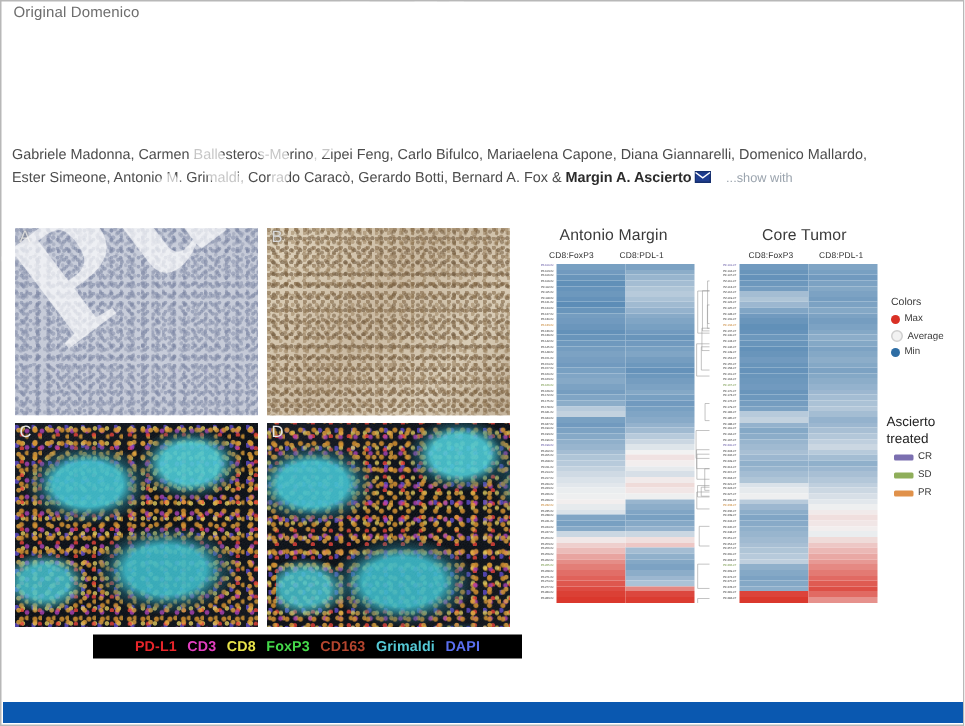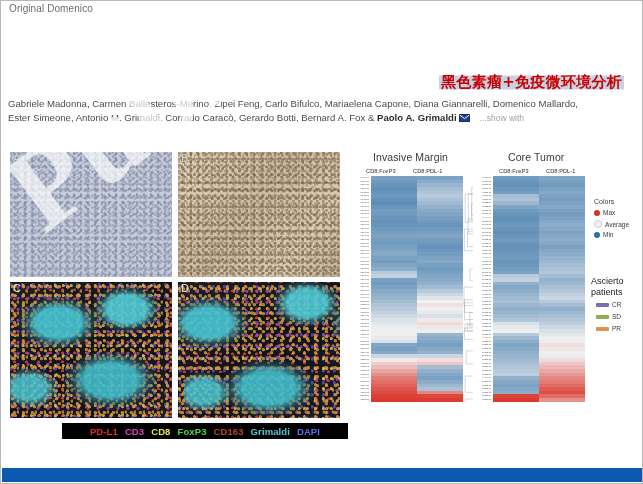--- a/index.html
+++ b/index.html
@@ -188,25 +188,24 @@
   }
 </style>
 </head>
 <body>
 
 <div id="page">
 
   <div id="header">
     <div class="kicker">Original Domenico</div>
 
-    <div class="cn-annot">黑色素瘤+免疫微环境分析</div>
 
     <div class="authors">
       <span>Gabriele Madonna, Carmen Ballesteros-Merino, Zipei Feng, Carlo Bifulco, Mariaelena Capone, Diana Giannarelli, Domenico Mallardo,</span><br>
-      <span>Ester Simeone, Antonio M. Grimaldi, Corrado Caracò, Gerardo Botti, Bernard A. Fox &amp; </span><span class="corr">Paolo A. Grimaldi</span><span class="mail-icon"><svg width="11" height="8" viewBox="0 0 11 8">
+      <span>Ester Simeone, Antonio M. Grimaldi, Corrado Caracò, Gerardo Botti, Bernard A. Fox &amp; </span><span class="corr">Margin A. Ascierto</span><span class="mail-icon"><svg width="11" height="8" viewBox="0 0 11 8">
             <rect x="0.5" y="0.5" width="10" height="7" fill="#1f3d8f" stroke="#16306f"></rect>
             <path d="M0.7 1 L5.5 4.6 L10.3 1" fill="none" stroke="#ffffff" stroke-width="1"></path>
           </svg></span><span class="showless">...show with</span>
     </div>
   </div>
 
   <div id="figure">
 
     <div id="micro">
 
@@ -239,21 +238,21 @@
           <span style="color: rgb(227, 63, 192);">CD3</span>
           <span style="color: rgb(232, 227, 74);">CD8</span>
           <span style="color: rgb(69, 217, 74); text-align: center;">FoxP3</span>
           <span style="color: rgb(181, 69, 46);">CD163</span>
           <span style="color: rgb(85, 201, 214);">Grimaldi</span>
           <span style="color: rgb(90, 111, 240);">DAPI</span>
         </div>
     </div>
 
     <div id="heat">
-      <div class="hm-title" style="left:20px;top:10px;">Invasive Margin</div>
+      <div class="hm-title" style="left:20px;top:10px;">Antonio Margin</div>
       <div class="hm-title" style="left:155px;top:10px;">Core Tumor</div>
 
       <div class="hm-col" style="left:13px;top:27px;">CD8:FoxP3</div>
       <div class="hm-col" style="left:60px;top:27px;">CD8:PDL-1</div>
       <div class="hm-col" style="left:146px;top:27px;">CD8:FoxP3</div>
       <div class="hm-col" style="left:193px;top:27px;">CD8:PDL-1</div>
 
       <div class="hmgroup" id="g0" style="left:0px;top:35px;">
         <div class="rowlabels" id="lab0" style="left:0px;">
             <div class="cr" style="height: 3.65px; font-size: 2px;">PZ-100-IM</div>
@@ -662,21 +661,21 @@
         <span class="dot" style="background: rgb(242, 242, 242); border: 1px solid rgb(207, 207, 207);"></span>
         <span>Average</span>
       </div>
       <div class="leg-row" style="left:241px;top:90px;">
         <span class="dot" style="background: rgb(46, 109, 164);"></span>
         <span>Min</span>
       </div>
 
       <div class="leg-head" style="left:238px;top:135px;">
         <div>Ascierto</div>
-        <div>patients</div>
+        <div>treated</div>
       </div>
       <div class="leg-row" style="left:243px;top:160px;">
         <span class="bar" style="background: rgb(123, 111, 176);"></span>
         <span>CR</span>
       </div>
       <div class="leg-row" style="left:243px;top:172px;">
         <span class="bar" style="background: rgb(143, 174, 90);"></span>
         <span>SD</span>
       </div>
       <div class="leg-row" style="left:243px;top:184px;">

